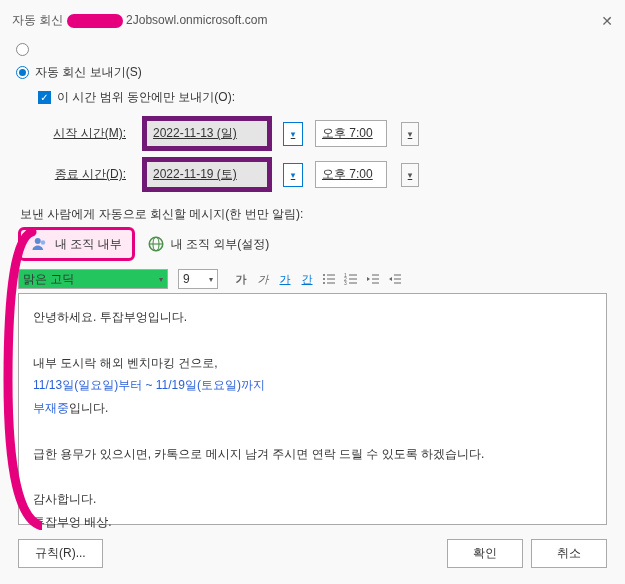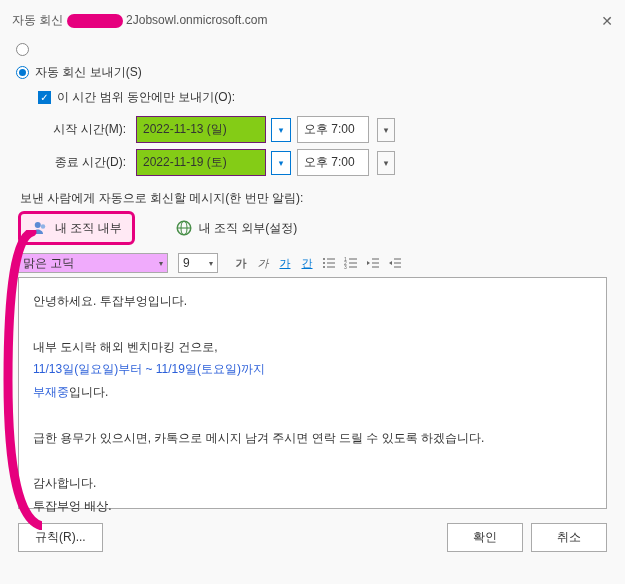--- a/index.html
+++ b/index.html
@@ -39,56 +39,56 @@
     .radio.selected::after {
       content: ''; width: 7px; height: 7px; background: #0078d4; border-radius: 50%;
     }
     .indent { margin-left: 26px; }
     .checkbox-row { display: flex; align-items: center; gap: 6px; margin: 6px 0 10px; }
     .checkbox {
       width: 13px; height: 13px; background: #0078d4; display: inline-flex;
       align-items: center; justify-content: center; color: #fff; font-size: 10px;
     }
     .time-row {
-      display: flex; align-items: center; gap: 6px; margin: 6px 0;
+      display: flex; align-items: center; gap: 12px; margin: 6px 0; text-decoration: underline;
     }
     .time-label { width: 88px; text-align: right; margin-right: 4px; }
     .date-input {
-      border: 1px solid #701a75; background: #84cc16; padding: 4px 6px;
+      border: 5px solid #701a75; background: #e5e5e5; padding: 4px 6px;
       width: 130px; display: inline-flex; align-items: center; justify-content: space-between;
     }
     .dropdown-btn {
       border: 1px solid #0078d4; background: #fff; width: 20px; height: 24px;
       display: inline-flex; align-items: center; justify-content: center; margin-left: -1px;
       color: #0078d4; font-size: 9px;
     }
     .time-input {
       border: 1px solid #aaa; background: #fff; padding: 4px 6px; width: 72px;
     }
     .chev {
       width: 18px; height: 24px; display: inline-flex; align-items: center; justify-content: center;
       border: 1px solid #aaa; margin-left: 2px; color: #555; font-size: 9px;
     }
     .notice { margin: 14px 0 0 8px; }
-    .tabs { display: flex; align-items: center; margin: 4px 0 8px 6px; gap: 30px; }
+    .tabs { display: flex; align-items: center; margin: 4px 0 8px 6px; gap: 2px; }
     .tab {
       display: flex; align-items: center; gap: 6px; padding: 5px 10px;
       cursor: pointer;
     }
     .tab.active {
       border: 3px solid #e6007e; border-radius: 6px;
       background: #ffe9f4;
     }
     .tab-icon { width: 18px; height: 18px; display: inline-block; }
     .tab-icon svg { width: 100%; height: 100%; }
     .toolbar {
       display: flex; align-items: center; gap: 4px; margin: 6px 6px 4px; flex-wrap: nowrap;
     }
     .font-select {
-      border: 1px solid #aaa; background: #f0abfc; padding: 2px 4px; width: 150px;
+      border: 1px solid #aaa; background: #22c55e; padding: 2px 4px; width: 150px;
       display: flex; justify-content: space-between; align-items: center;
       margin-right: 6px; height: 20px;
     }
     .size-select {
       border: 1px solid #aaa; background: #fff; padding: 2px 4px; width: 40px;
       display: flex; justify-content: space-between; align-items: center;
       margin-right: 10px; height: 20px;
     }
     .tb-btn {
       width: 18px; height: 18px; display: inline-flex; align-items: center; justify-content: center;

